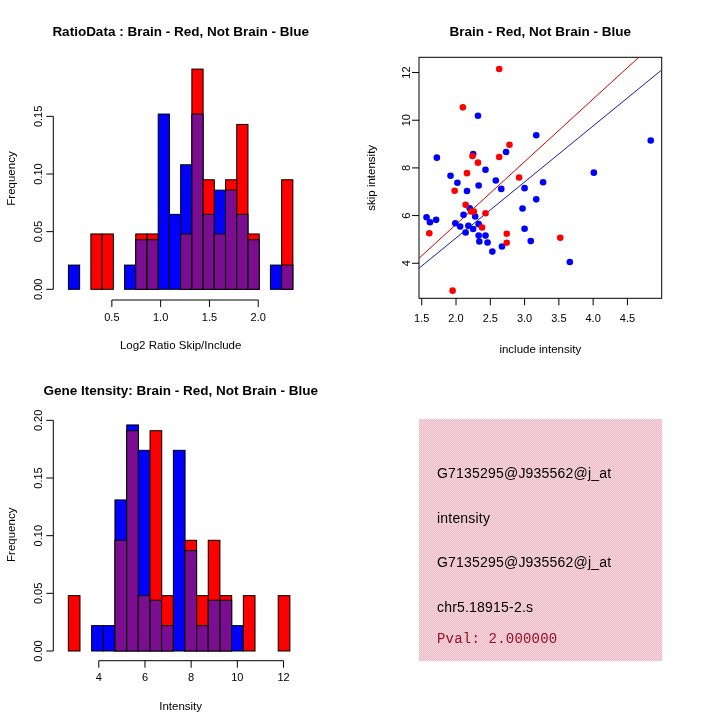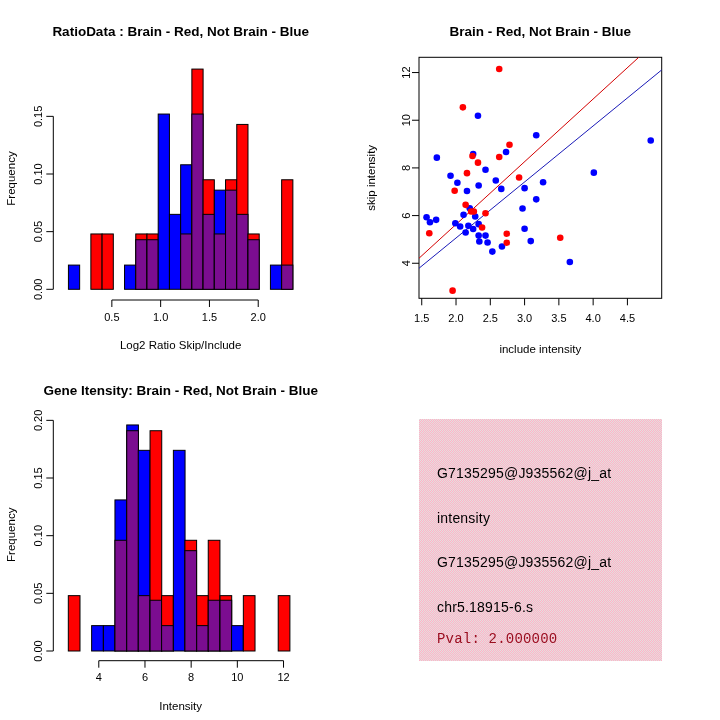--- a/index.html
+++ b/index.html
@@ -211,16 +211,16 @@
       <text x="42" y="233.33630952380952" fill="#000" font-size="11" font-family="&quot;Liberation Sans&quot;,&quot;DejaVu Sans&quot;,sans-serif" text-anchor="middle" transform="rotate(-90 42 233.33630952380952)">0.05</text>
       <text x="42" y="175.67261904761904" fill="#000" font-size="11" font-family="&quot;Liberation Sans&quot;,&quot;DejaVu Sans&quot;,sans-serif" text-anchor="middle" transform="rotate(-90 42 175.67261904761904)">0.10</text>
       <text x="42" y="118.00892857142858" fill="#000" font-size="11" font-family="&quot;Liberation Sans&quot;,&quot;DejaVu Sans&quot;,sans-serif" text-anchor="middle" transform="rotate(-90 42 118.00892857142858)">0.15</text>
       <text x="42" y="60.3452380952381" fill="#000" font-size="11" font-family="&quot;Liberation Sans&quot;,&quot;DejaVu Sans&quot;,sans-serif" text-anchor="middle" transform="rotate(-90 42 60.3452380952381)">0.20</text>
     </svg>
 
   <div class="info-box">
     <div class="info-line" style="top:46px">G7135295@J935562@j_at</div>
     <div class="info-line" style="top:91px">intensity</div>
     <div class="info-line" style="top:135px">G7135295@J935562@j_at</div>
-    <div class="info-line" style="top:180px">chr5.18915-6.s</div>
+    <div class="info-line" style="top:180px">chr5.18915-2.s</div>
     <div class="info-line pval" style="top:212px">Pval: 2.000000</div>
   </div>
 </div>
 
 </body></html>

